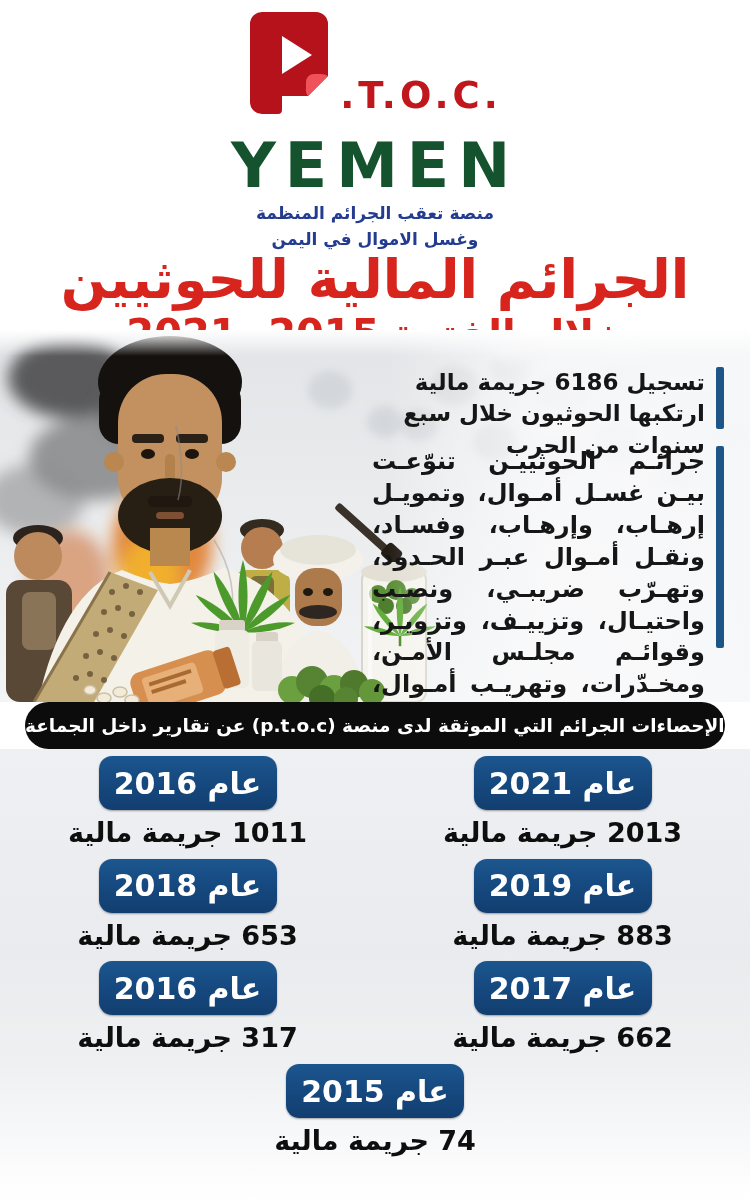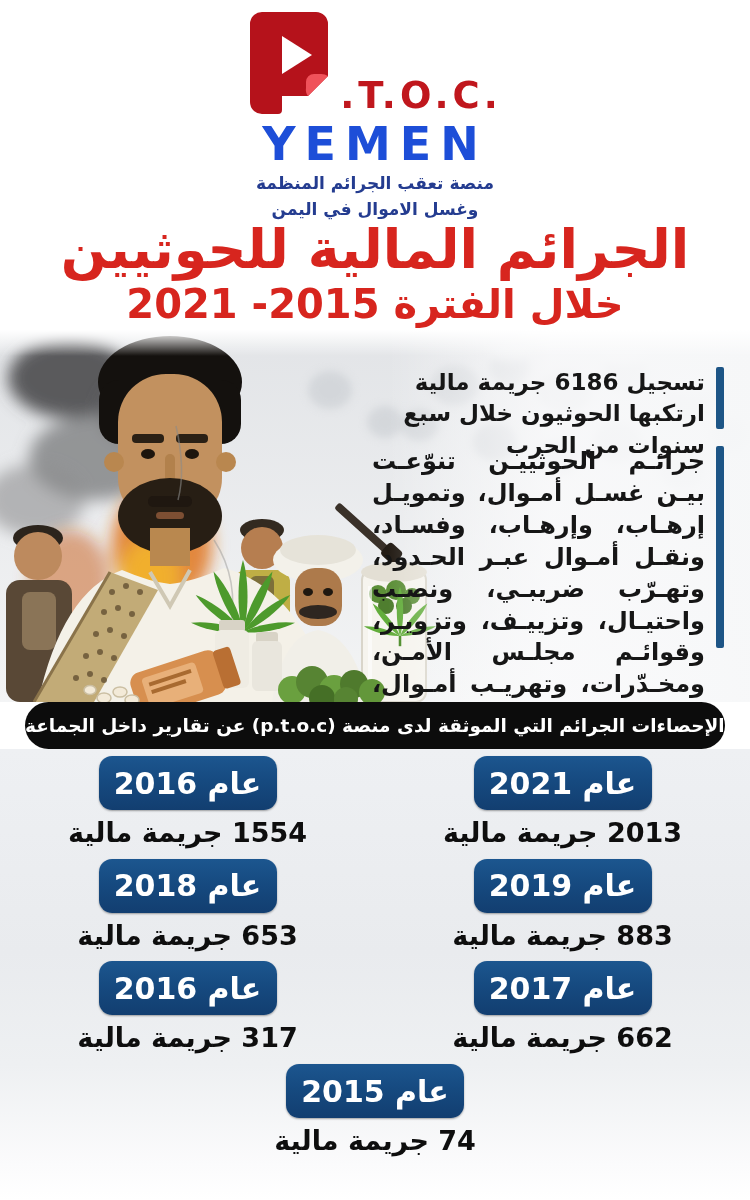--- a/index.html
+++ b/index.html
@@ -9,21 +9,21 @@
     font-family:"DejaVu Sans","Liberation Sans",sans-serif;
     direction:rtl;
     -webkit-font-smoothing:antialiased;
   }
   .page{position:relative;width:750px;height:1200px;background:#fff;}
 
   
   .header{position:relative;height:330px;text-align:center;background:#fff;}
   .logo-row{display:flex;justify-content:center;align-items:flex-end;direction:ltr;gap:4px;padding-top:10px;height:108px;}
   .ptoc-text{font-size:37px;font-weight:bold;color:#c0171d;letter-spacing:4px;line-height:1;margin-bottom:4px;}
-  .yemen-text{font-size:46px;font-weight:bold;color:#1d4ed8;letter-spacing:9px;line-height:1.05;margin-top:2px;}
+  .yemen-text{font-size:62px;font-weight:bold;color:#14532d;letter-spacing:9px;line-height:1.05;margin-top:15px;}
   .logo-sub{font-size:17px;font-weight:bold;color:#243c90;line-height:1.5;margin-top:3px;}
   .title1{font-size:54px;font-weight:bold;color:#d7251e;line-height:1.05;}
   .title2{font-size:40px;font-weight:bold;color:#d7251e;line-height:1.05;margin-top:4px;}
 
   
   .montage{position:relative;width:750px;height:372px;}
   .montage svg.art{position:absolute;inset:0;display:block;}
   .para{position:absolute;display:flex;gap:11px;align-items:flex-start;}
   .para .bar{flex:0 0 8px;background:#1d5586;border-radius:2px;}
   .para .ptxt{font-weight:bold;color:#161616;text-align:right;}
@@ -311,21 +311,21 @@
 
   <div class="stats">
     <div class="stats-grid">
 
       <div class="stat">
         <div class="year-pill">عام 2021</div>
         <div class="count">2013 جريمة مالية</div>
       </div>
       <div class="stat">
         <div class="year-pill">عام 2016</div>
-        <div class="count">1554 جريمة مالية</div>
+        <div class="count">1011 جريمة مالية</div>
       </div>
 
       <div class="stat">
         <div class="year-pill">عام 2019</div>
         <div class="count">883 جريمة مالية</div>
       </div>
       <div class="stat">
         <div class="year-pill">عام 2018</div>
         <div class="count">653 جريمة مالية</div>
       </div>

